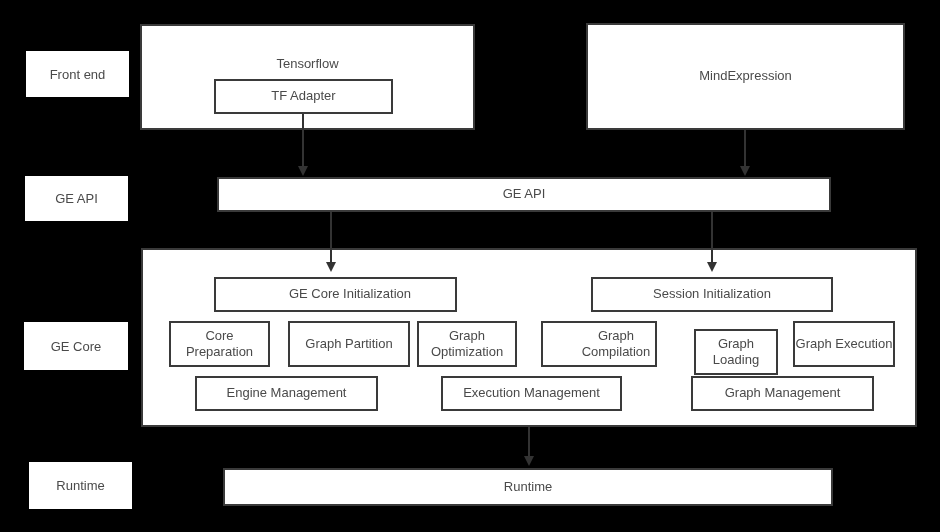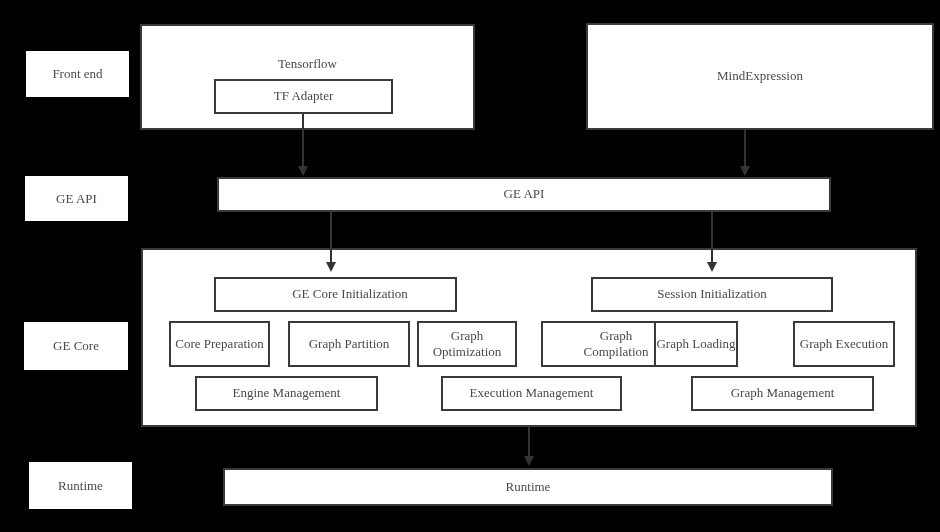--- a/index.html
+++ b/index.html
@@ -5,21 +5,21 @@
   html, body {
     margin: 0;
     padding: 0;
     background: #000000;
   }
   .stage {
     position: relative;
     width: 940px;
     height: 532px;
     background: #000000;
-    font-family: Liberation Serif, serif;
+    font-family: Liberation Sans, sans-serif;
     font-size: 13px;
     color: #4a4a4a;
     overflow: hidden;
   }
   
   .layer-label {
     position: absolute;
     background: #ffffff;
     display: flex;
     align-items: center;
@@ -74,35 +74,35 @@
   
   #lbl-front-end { left: 26px;  top: 51px;  width: 103px; height: 46px; }
   #lbl-ge-api    { left: 25px;  top: 176px; width: 103px; height: 45px; }
   #lbl-ge-core   { left: 24px;  top: 322px; width: 104px; height: 48px; }
   #lbl-runtime   { left: 29px;  top: 462px; width: 103px; height: 47px; }
 
   
   #tensorflow-box { left: 140px; top: 24px; width: 335px; height: 106px; }
   #tensorflow-title { top: 30px; }
   #tf-adapter-box { left: 72px; top: 53px; width: 179px; height: 35px; }
-  #mindexpression-box { left: 586px; top: 23px; width: 348px; height: 107px; }
+  #mindexpression-box { left: 586px; top: 23px; width: 319px; height: 107px; }
 
   
   #ge-api-bar { left: 217px; top: 177px; width: 614px; height: 35px; }
 
   
   #ge-core-box { left: 141px; top: 248px; width: 776px; height: 179px; }
   #ge-core-init   { left: 71px;  top: 27px; width: 243px; height: 35px; padding-left: 29px; }
   #session-init   { left: 448px; top: 27px; width: 242px; height: 35px; }
   .module-box     { top: 71px; height: 46px; }
   #graph-preparation  { left: 26px;  width: 101px; }
   #graph-partition    { left: 145px; width: 122px; }
   #graph-optimization { left: 274px; width: 100px; }
   #graph-compilation  { left: 398px; width: 116px; padding-left: 34px; }
-  #graph-loading      { left: 511px; width: 84px; }
+  #graph-loading      { left: 551px; width: 84px; margin-top: 8px; }
   #graph-execution    { left: 650px; width: 102px; }
   .mgmt-box { top: 126px; height: 35px; justify-content: center; }
   #engine-management   { left: 52px;  width: 183px; }
   #operator-management { left: 298px; width: 181px; }
   #graph-management    { left: 548px; width: 183px; }
 
   
   #runtime-bar { left: 223px; top: 468px; width: 610px; height: 38px; }
 
   

